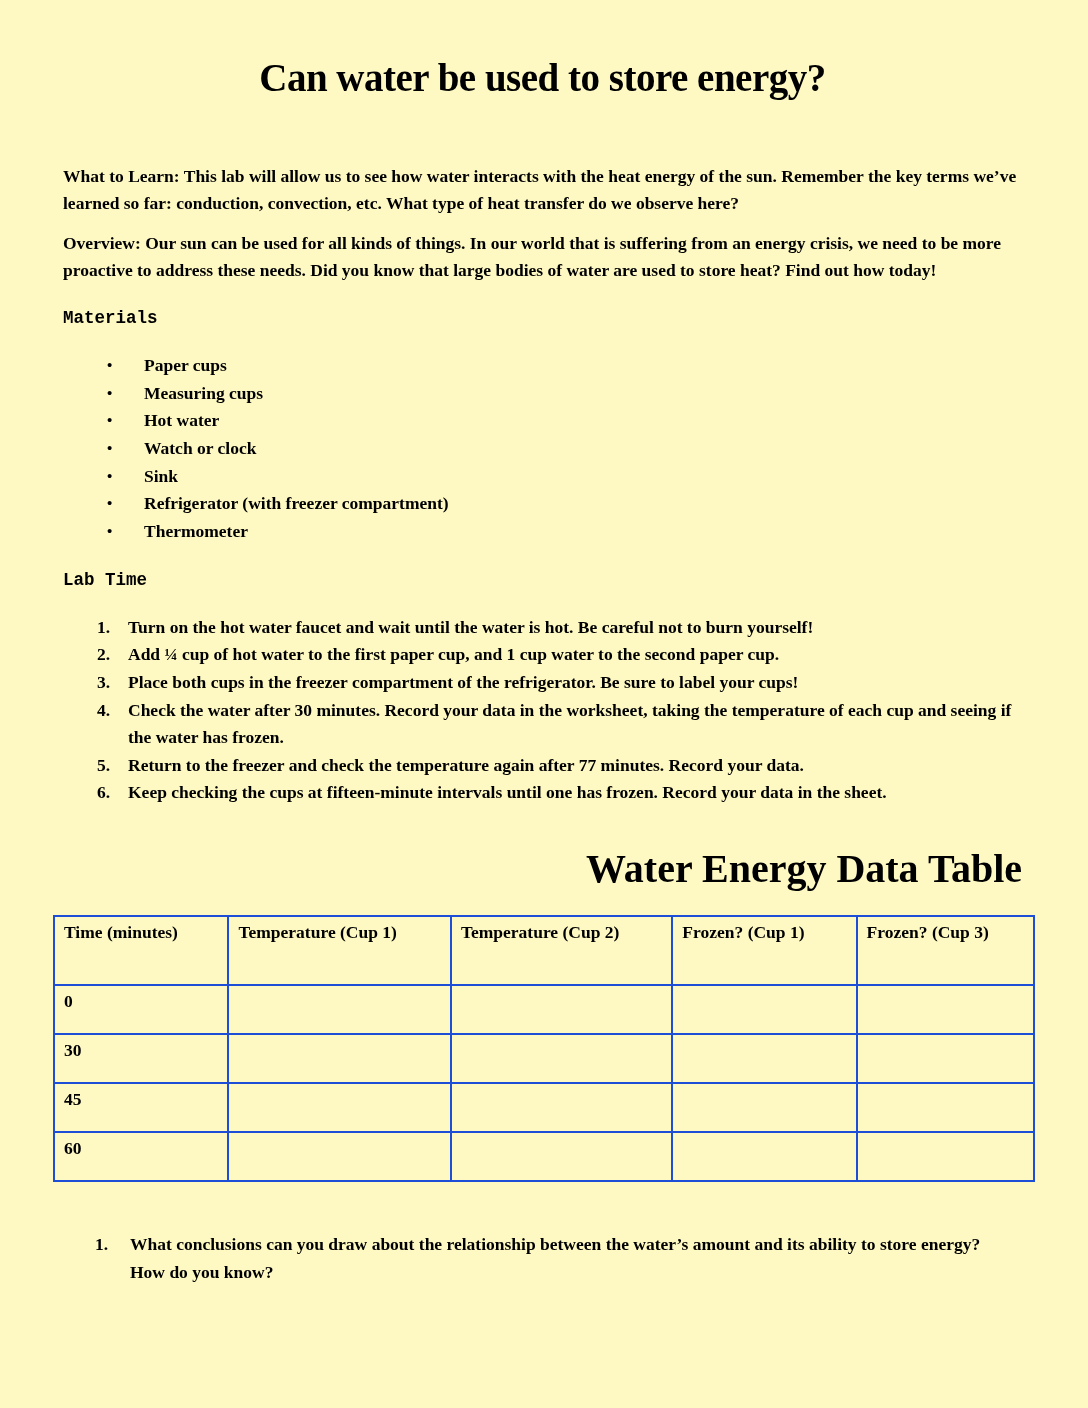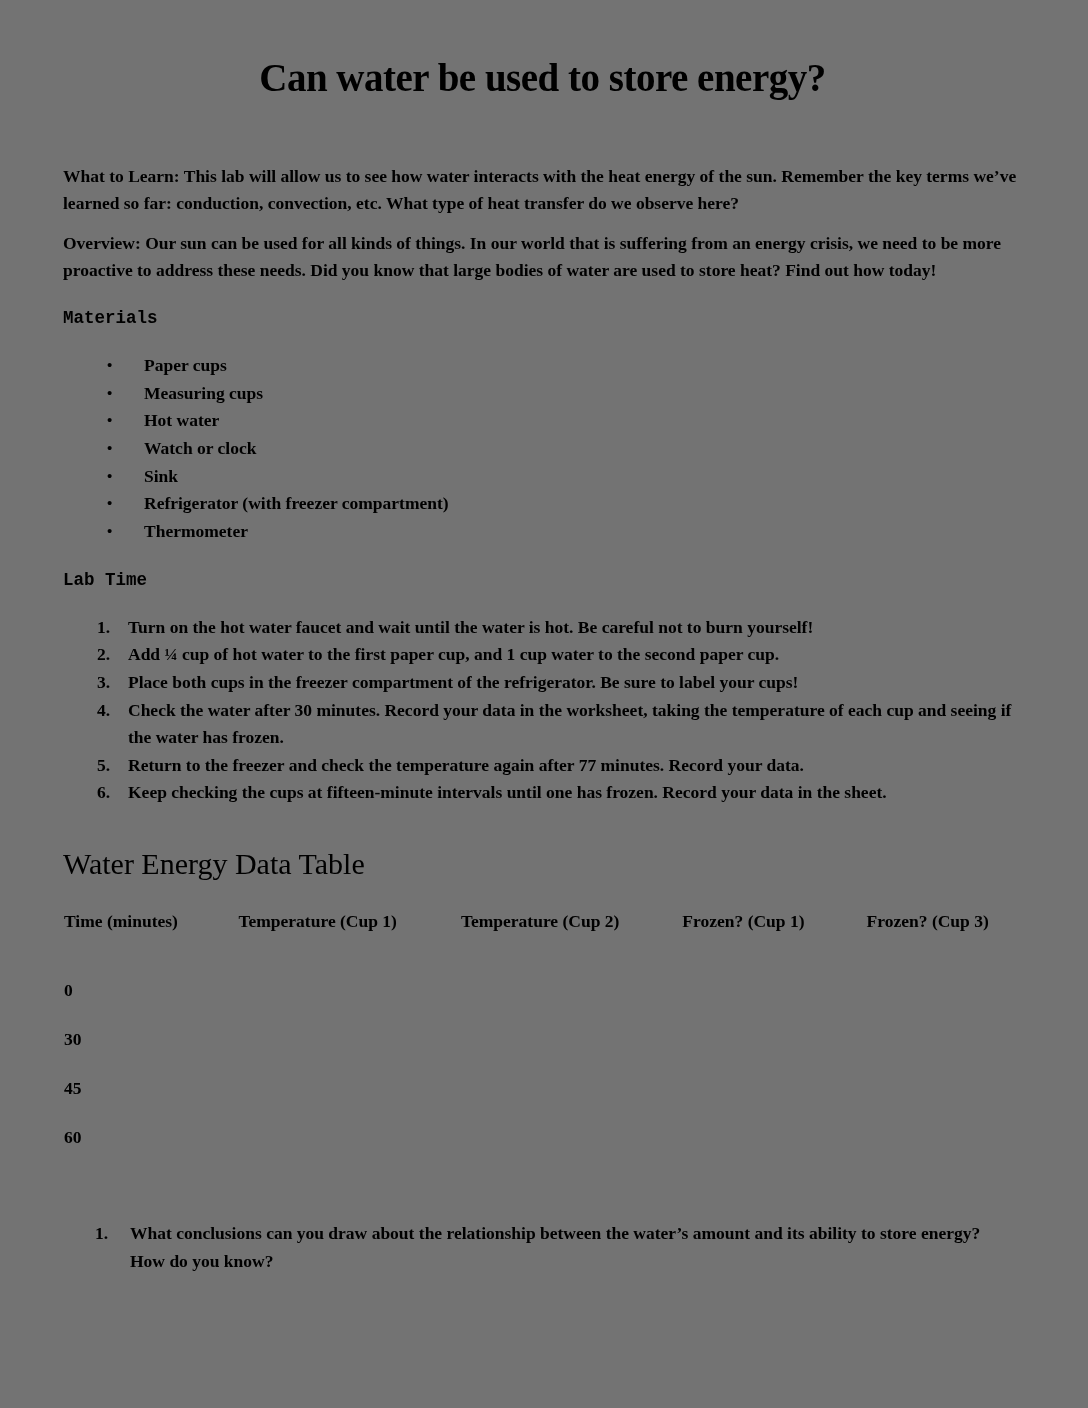--- a/index.html
+++ b/index.html
@@ -12,21 +12,21 @@
     height: 1408px;
     overflow: hidden;
     font-family: "Liberation Serif", "DejaVu Serif", serif;
     color: #000000;
   }
   .page {
     box-sizing: border-box;
     width: 1088px;
     height: 1408px;
     padding: 56px 66px 0 63px;
-    background: #737373;
+    background: #fef9c3;
   }
   .doc-title {
     font-size: 39px;
     font-weight: 700;
     text-align: center;
     margin: 0 0 62px 0;
     line-height: 1.15;
     letter-spacing: -0.5px;
   }
   .para {
@@ -72,35 +72,35 @@
     line-height: 27.6px;
   }
   .step-num {
     width: 31px;
     flex: none;
   }
   .step-text {
     flex: 1;
   }
   .table-heading {
-    font-size: 30px;
-    font-weight: 400;
-    text-align: left;
+    font-size: 40px;
+    font-weight: 700;
+    text-align: right;
     margin: 40px 0 24px 0;
     line-height: 1.1;
   }
   table.data-table {
     border-collapse: collapse;
     width: 982px;
     margin-left: -10px;
     table-layout: fixed;
   }
   table.data-table th,
   table.data-table td {
-    border: 2px solid #737373;
+    border: 2px solid #1d4ed8;
     vertical-align: top;
     text-align: left;
     font-size: 17.5px;
     font-weight: 700;
     padding: 5px 6px 4px 9px;
   }
   table.data-table th.col-header {
     height: 58px;
   }
   table.data-table td {

